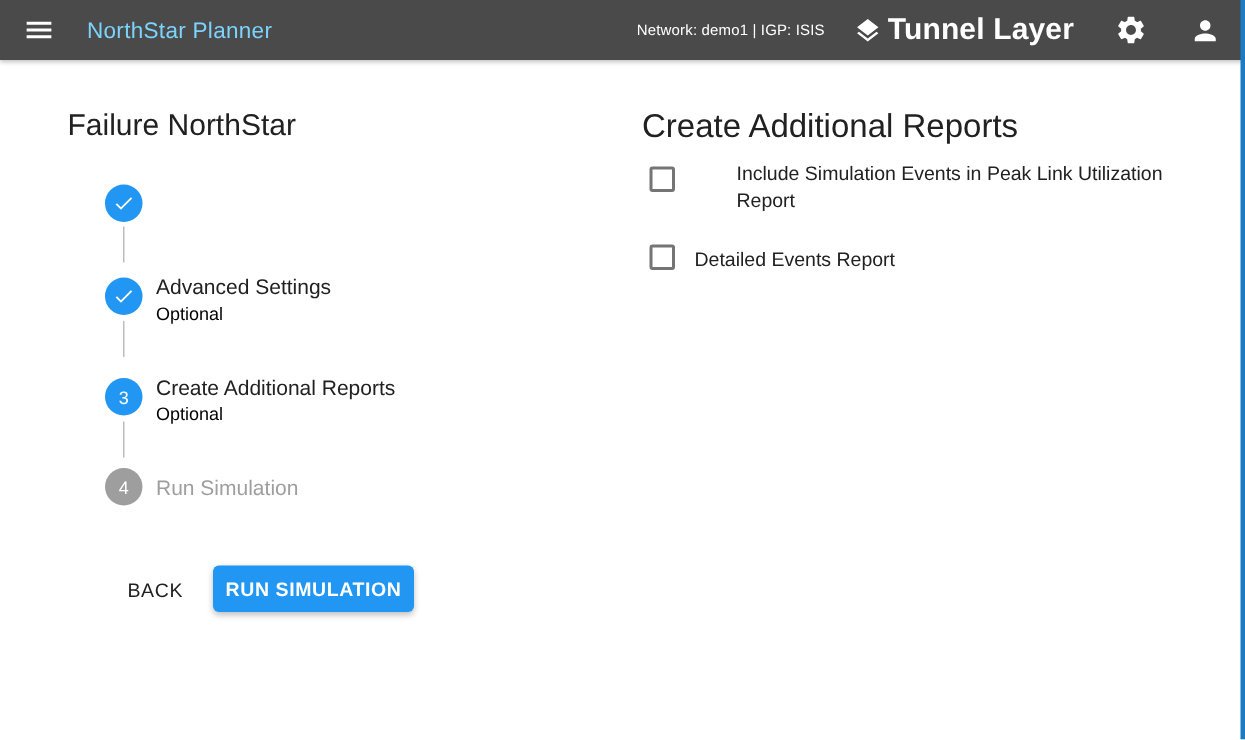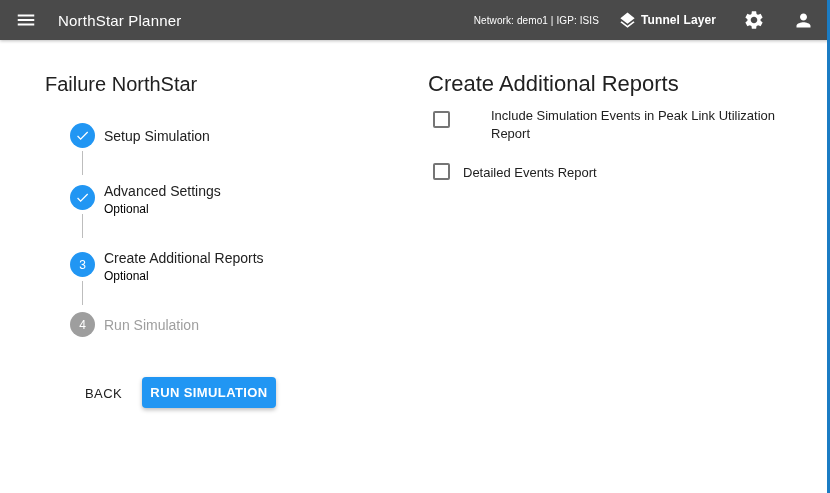--- a/index.html
+++ b/index.html
@@ -20,35 +20,35 @@
     box-shadow: 0 1px 3px rgba(0,0,0,0.25);
     z-index: 5;
   }
   .icon-btn {
     background: none; border: none; padding: 0;
     display: flex; align-items: center; justify-content: center;
     cursor: pointer; color: #ffffff;
   }
   .appbar svg { fill: #ffffff; display: block; }
   .app-title {
-    color: #ffffff; font-size: 15px; font-weight: 500;
+    color: #7dd3fc; font-size: 15px; font-weight: 500;
     margin-left: 21px; letter-spacing: 0.2px;
   }
   .appbar-spacer { flex: 1; }
   .network-status {
     color: #ffffff; font-size: 10px; font-weight: 500;
     letter-spacing: 0.1px;
   }
   .layer-group {
     display: flex; align-items: center;
     margin-left: 19px; cursor: pointer;
     background: none; border: none;
   }
   .layer-label {
-    color: #ffffff; font-size: 12px; font-weight: 700;
+    color: #ffffff; font-size: 20px; font-weight: 700;
     margin-left: 4px; letter-spacing: 0.1px; text-align: center;
   }
   .gear-btn { margin-left: 27px; }
   .user-btn { margin-left: 28px; }
 
   
   .wizard-title {
     position: absolute; left: 45px; top: 73px;
     font-size: 20px; font-weight: 400; color: #212121;
   }
@@ -165,23 +165,20 @@
 <h1 class="wizard-title">Failure NorthStar</h1>
 
 <div class="step center" style="top:123px;">
   <div class="step-circle">
     <span>
       <svg width="15" height="15" viewBox="0 0 24 24">
           <path d="M9 16.2L4.8 12l-1.4 1.4L9 19 21 7l-1.4-1.4z"></path>
         </svg>
     </span>
   </div>
-  <div class="step-text">
-    <div class="step-label">Setup Simulation</div>
-  </div>
 </div>
 <div class="connector" style="top:151px;"></div>
 
 <div class="step top" style="top:185px;">
   <div class="step-circle">
     <span>
       <svg width="15" height="15" viewBox="0 0 24 24">
           <path d="M9 16.2L4.8 12l-1.4 1.4L9 19 21 7l-1.4-1.4z"></path>
         </svg>
     </span>

